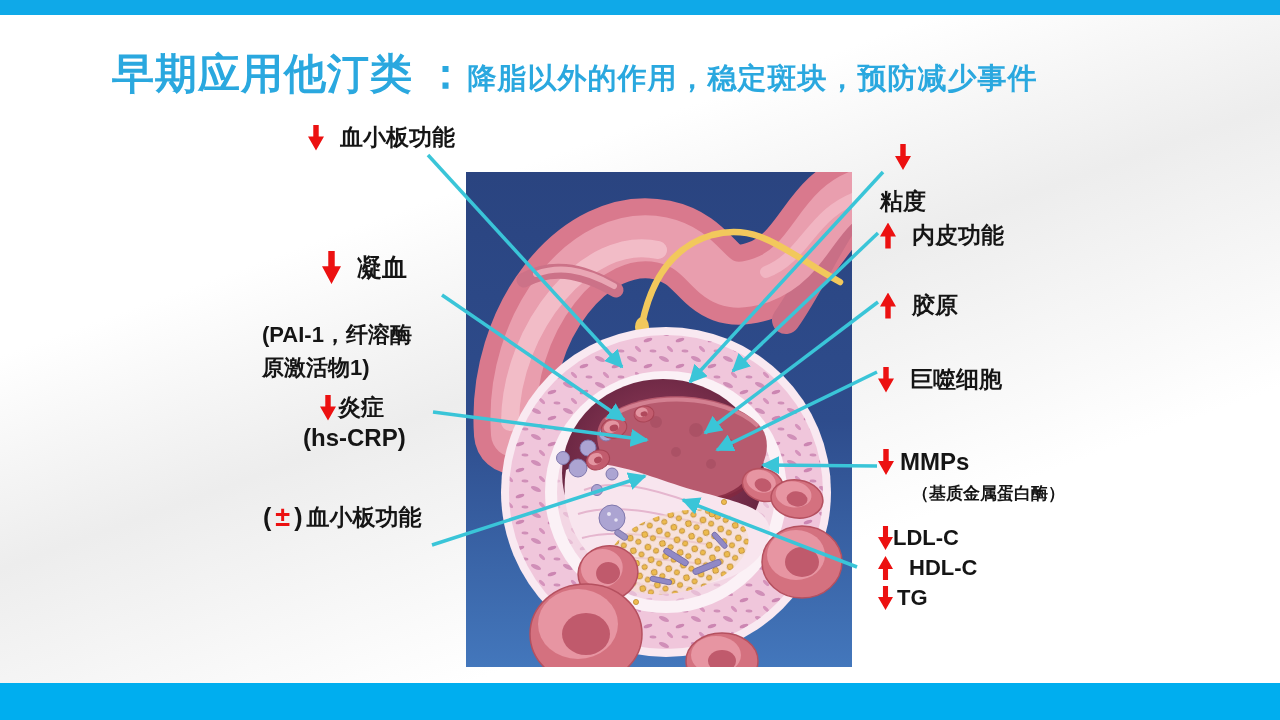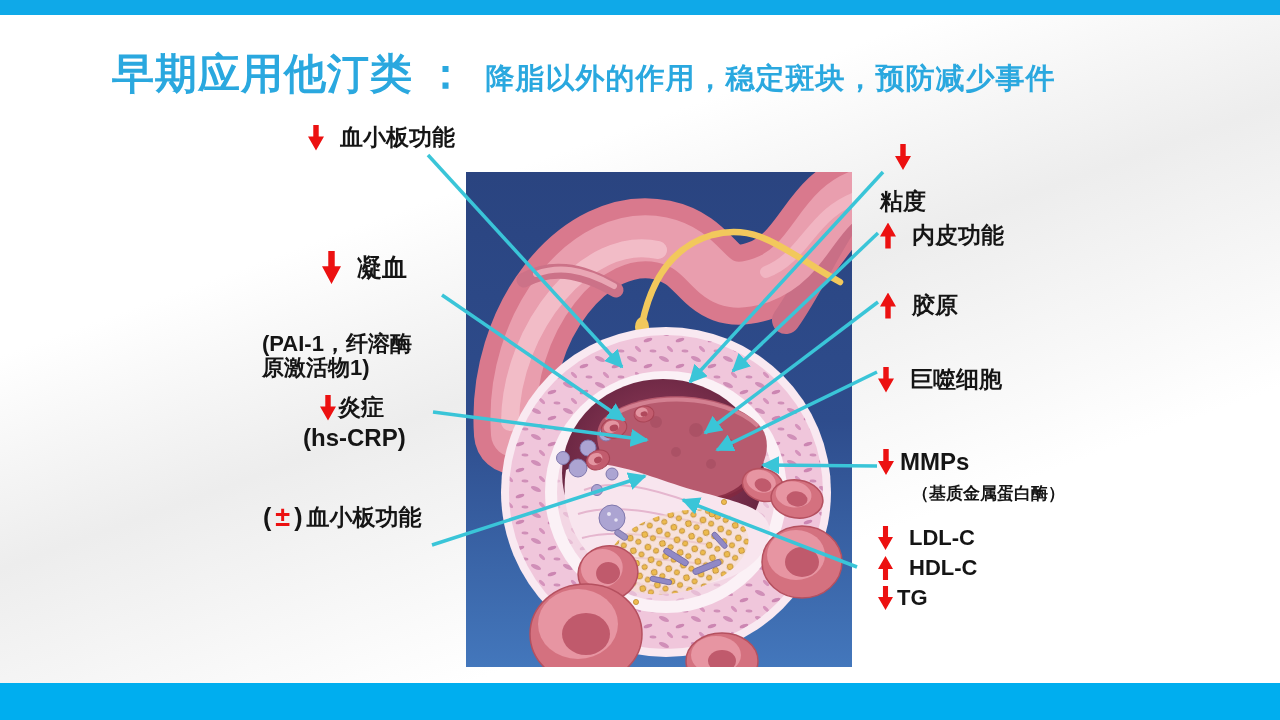--- a/index.html
+++ b/index.html
@@ -4,21 +4,21 @@
 <style>
   html,body{margin:0;padding:0;background:#888;}
   .slide{
     position:relative;width:1280px;height:720px;overflow:hidden;
     background:linear-gradient(160deg,#ffffff 30%,#ededed 48%,#ffffff 72%);
     font-family:"Liberation Sans","DejaVu Sans",sans-serif;
   }
   .bar-top{position:absolute;left:0;top:0;width:1280px;height:15px;background:#0FA9E8;}
   .bar-bottom{position:absolute;left:0;top:683px;width:1280px;height:37px;background:#00AEEF;}
 
-  .title-row{position:absolute;left:112px;top:46px;display:flex;align-items:baseline;gap:18px;white-space:nowrap;}
+  .title-row{position:absolute;left:112px;top:46px;display:flex;align-items:baseline;white-space:nowrap;}
   .title-main{font-family:"Liberation Serif","DejaVu Serif",serif;font-weight:bold;font-size:42px;color:#2AA8DF;letter-spacing:1px;}
   .title-sub{font-family:"Liberation Serif","DejaVu Serif",serif;font-weight:bold;font-size:29px;color:#2AA8DF;letter-spacing:1px;}
 
   .art{position:absolute;left:466px;top:172px;width:386px;height:495px;z-index:1;}
   .connectors{position:absolute;left:0;top:0;width:1280px;height:720px;z-index:2;pointer-events:none;}
 
   .lbl{position:absolute;display:flex;align-items:center;gap:16px;z-index:3;white-space:nowrap;
        font-family:"Liberation Serif","DejaVu Serif",serif;font-weight:bold;color:#151515;}
   .cjk{font-size:23px;}
   .lat{font-family:"Liberation Sans","DejaVu Sans",sans-serif;font-weight:bold;}
@@ -219,21 +219,21 @@
 
   <div class="lbl" style="left:308px;top:122px;">
     <span class="arr down-arrow"></span>
     <span class="cjk">血小板功能</span>
   </div>
 
   <div class="lbl" style="left:322px;top:251px;justify-content:space-between;">
     <span class="arr lg down-arrow"></span>
     <span class="cjk" style="font-size:25px;">凝血</span>
   </div>
-  <div class="note lat" style="left:262px;top:320px;font-size:22px;margin-top:9px;">(PAI-1，纤溶酶</div>
+  <div class="note lat" style="left:262px;top:320px;font-size:22px;">(PAI-1，纤溶酶</div>
   <div class="note lat" style="left:262px;top:353px;font-size:22px;">原激活物1)</div>
 
   <div class="lbl" style="left:320px;top:392px;gap:2px;text-align:right;">
     <span class="arr down-arrow"></span>
     <span class="cjk">炎症</span>
   </div>
   <div class="note lat" style="left:303px;top:424px;font-size:24px;">(hs-CRP)</div>
 
   <div class="lbl" style="left:263px;top:502px;gap:4px;">
     <span class="lat" style="font-size:25px;">(</span>
@@ -261,21 +261,21 @@
     <span class="arr down-arrow"></span>
     <span class="cjk">巨噬细胞</span>
   </div>
 
   <div class="lbl" style="left:878px;top:448px;gap:6px;justify-content:center;">
     <span class="arr down-arrow"></span>
     <span class="lat" style="font-size:24px;">MMPs</span>
   </div>
   <div class="note" style="left:912px;top:482px;font-size:17px;font-family:'Liberation Serif','DejaVu Serif',serif;">（基质金属蛋白酶）</div>
 
-  <div class="lbl" style="left:878px;top:525px;gap:16px;">
+  <div class="lbl" style="left:878px;top:525px;gap:0;">
     <span class="arr sm down-arrow"></span>
     <span class="lat" style="font-size:22px;">LDL-C</span>
   </div>
   <div class="lbl" style="left:878px;top:555px;">
     <span class="arr sm up-arrow"></span>
     <span class="lat" style="font-size:22px;">HDL-C</span>
   </div>
   <div class="lbl" style="left:878px;top:585px;gap:4px;">
     <span class="arr sm down-arrow"></span>
     <span class="lat" style="font-size:22px;">TG</span>

